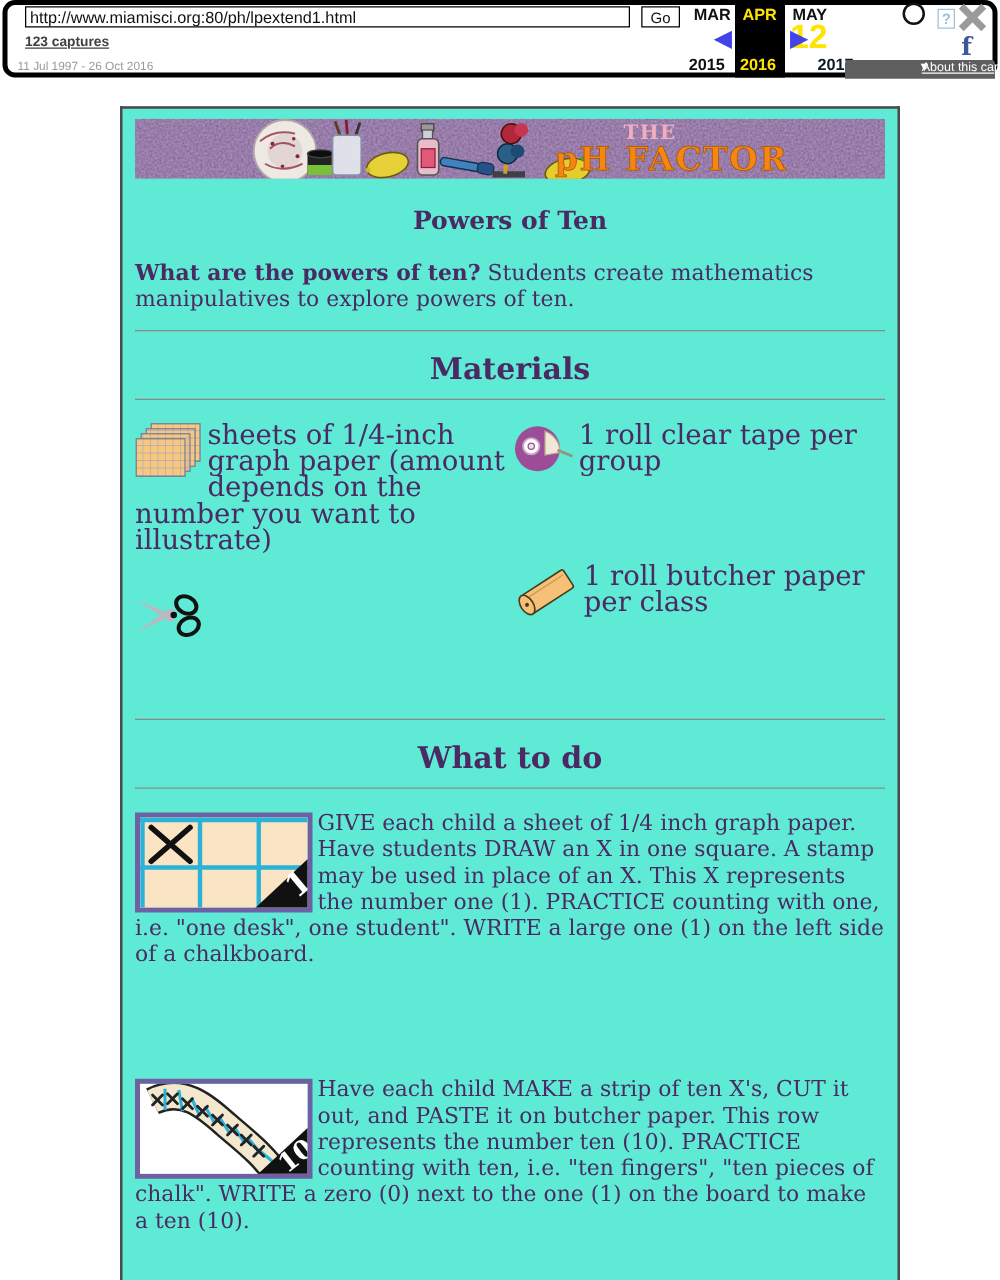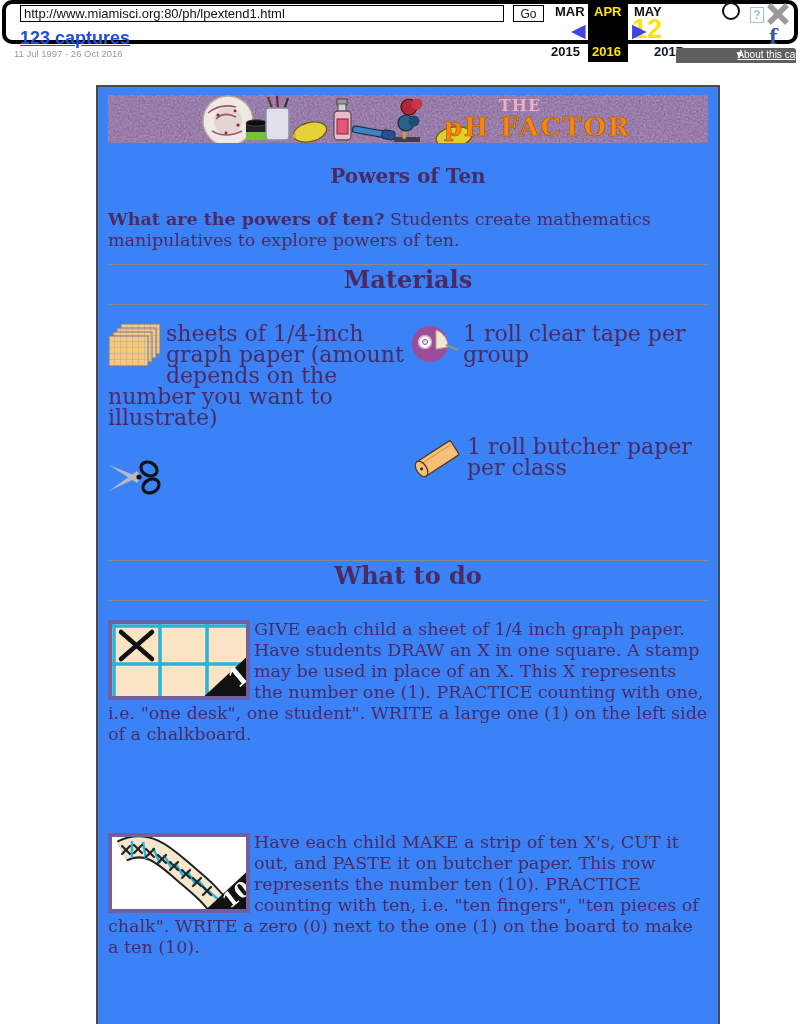--- a/index.html
+++ b/index.html
@@ -1,30 +1,30 @@
 <!DOCTYPE html>
 <html><head>
 <meta charset="utf-8">
 <style>
   * { margin:0; padding:0; box-sizing:border-box; }
   html,body { width:800px; height:1024px; background:#fff; overflow:hidden;
               font-family:"DejaVu Serif", serif; }
 
   
-  .wb { position:absolute; left:2px; top:0; width:796px; height:44px;
+  .wb { position:absolute; left:2px; top:0; width:796px; height:62px;
         background:#fff; border:4px solid #000; border-radius:10px;
         font-family:"Liberation Sans", sans-serif; }
   .wb * { position:absolute; }
   .wb-url { left:14px; top:1px; width:484px; height:17px; border:1px solid #000;
             font-family:"Liberation Sans", sans-serif; font-size:13px; padding:0 3px; color:#111; }
   .wb-go { left:507px; top:1px; width:31px; height:17px; background:#fff;
            border:1px solid #000; font-size:12px; line-height:14px; text-align:center; color:#111;
            font-family:"Liberation Sans", sans-serif; }
-  .wb-captures { left:14px; top:24px; font-size:18px; font-weight:bold;
-                 color:#1d4ed8; text-decoration:underline; cursor:pointer; }
+  .wb-captures { left:14px; top:24px; font-size:11px; font-weight:bold;
+                 color:#404040; text-decoration:underline; cursor:pointer; }
   .wb-range { left:8px; top:44px; font-size:9.5px; color:#999; }
   .wb-blackcol { left:582px; top:-4px; width:40px; height:62px; background:#000; }
   .wb-mon { top:0; font-size:13px; font-weight:bold; color:#111; }
   .wb-mon.m1 { left:549px; } .wb-mon.m2 { left:588px; color:#ffe400; } .wb-mon.m3 { left:628px; }
   .wb-arrow { top:15px; font-size:19px; color:#4343e8; cursor:pointer; }
   .wb-arrow.prev { left:565px; } .wb-arrow.next { left:626px; }
   .wb-day { left:582px; top:10px; width:40px; text-align:center; font-size:27px;
             font-weight:bold; color:#ffe400; cursor:pointer;padding-left:44px; }
   .wb-year { top:40px; font-size:13px; font-weight:bold; }
   .wb-year.y1 { left:545px; color:#111; } .wb-year.y2 { left:586px; color:#ffe400; }
@@ -37,28 +37,28 @@
   .wb-close { left:759px; top:-3px; cursor:pointer; }
   .wb-fb { left:763px; top:21px; font-family:"DejaVu Serif", serif; font-size:20px;
            font-weight:bold; color:#3b5998; cursor:pointer; }
   .wb-about { left:670px; top:44px; width:120px; height:15px; background:#5f5f5f;
               border-radius:3px 3px 0 0; color:#fff; font-size:10px; text-align:center;
               line-height:14px; cursor:pointer; white-space:nowrap; }
   .wb-about u { text-decoration:underline; }
 
   
   .frame { position:absolute; left:96px; top:85px; width:624px; height:939px;
-           border:2px solid #4a4a4a; border-bottom:none; background:#3b82f6;
+           border:2px solid #4a4a4a; border-bottom:none; background:#5eead4;
            padding:8px 10px 0 10px; color:#4b2a63; }
   .frame hr { border:none; border-top:1px solid #8a8a8a; }
   h1.title { margin-top:17px; text-align:center; font-size:20px; font-weight:bold; }
   .intro { margin-top:21px; font-size:17.5px; line-height:21px; }
   .intro b { font-weight:bold; }
   .hr1 { margin-top:13px; }
-  h2.sec { text-align:center; font-size:24px; font-weight:bold; }
+  h2.sec { margin-top:15px; text-align:center; font-size:24px; font-weight:bold; }
   .hr2 { margin-top:10px; }
 
   .materials { margin-top:18px; }
   .mrow { display:flex; }
   .mcell { width:301px; font-size:22px; line-height:21px; }
   .mcell + .mcell { margin-left:2px; }
   .micon { float:left; margin:0 4px 2px 0; }
   .mrow2 { margin-top:8px; min-height:96px; }
   .scissors-pad { margin-top:22px; }
   .hr3 { margin-top:28px; }

